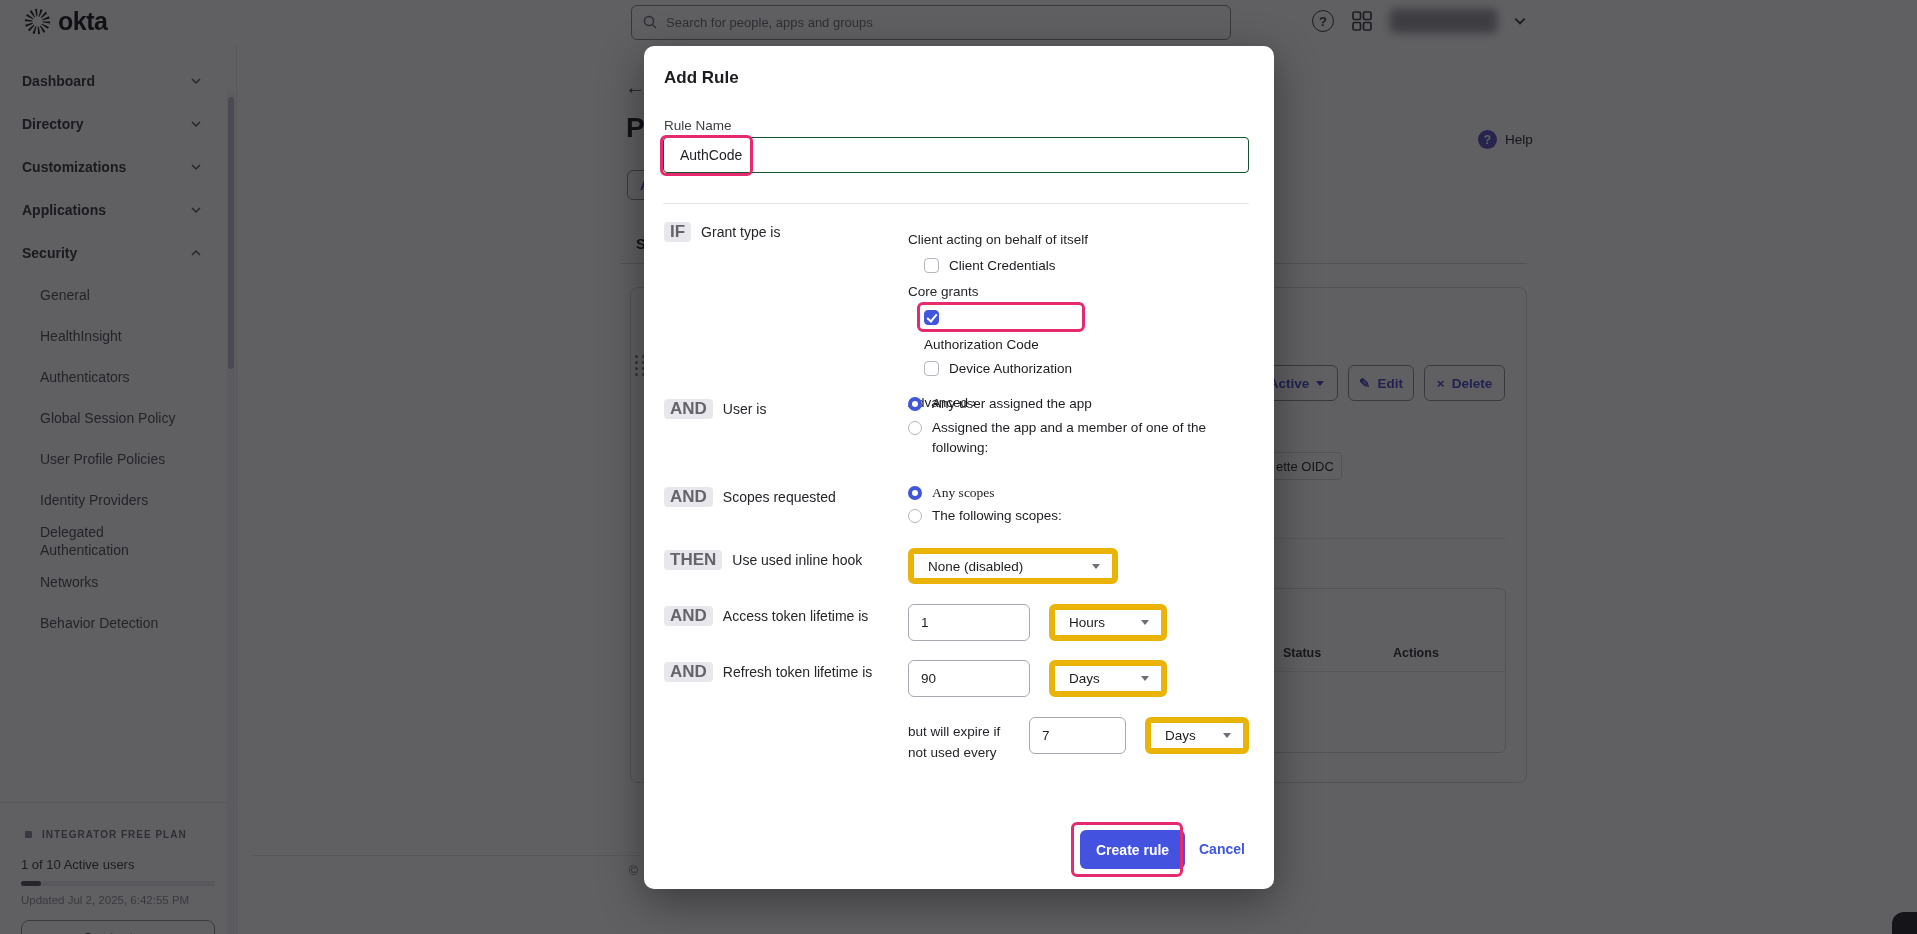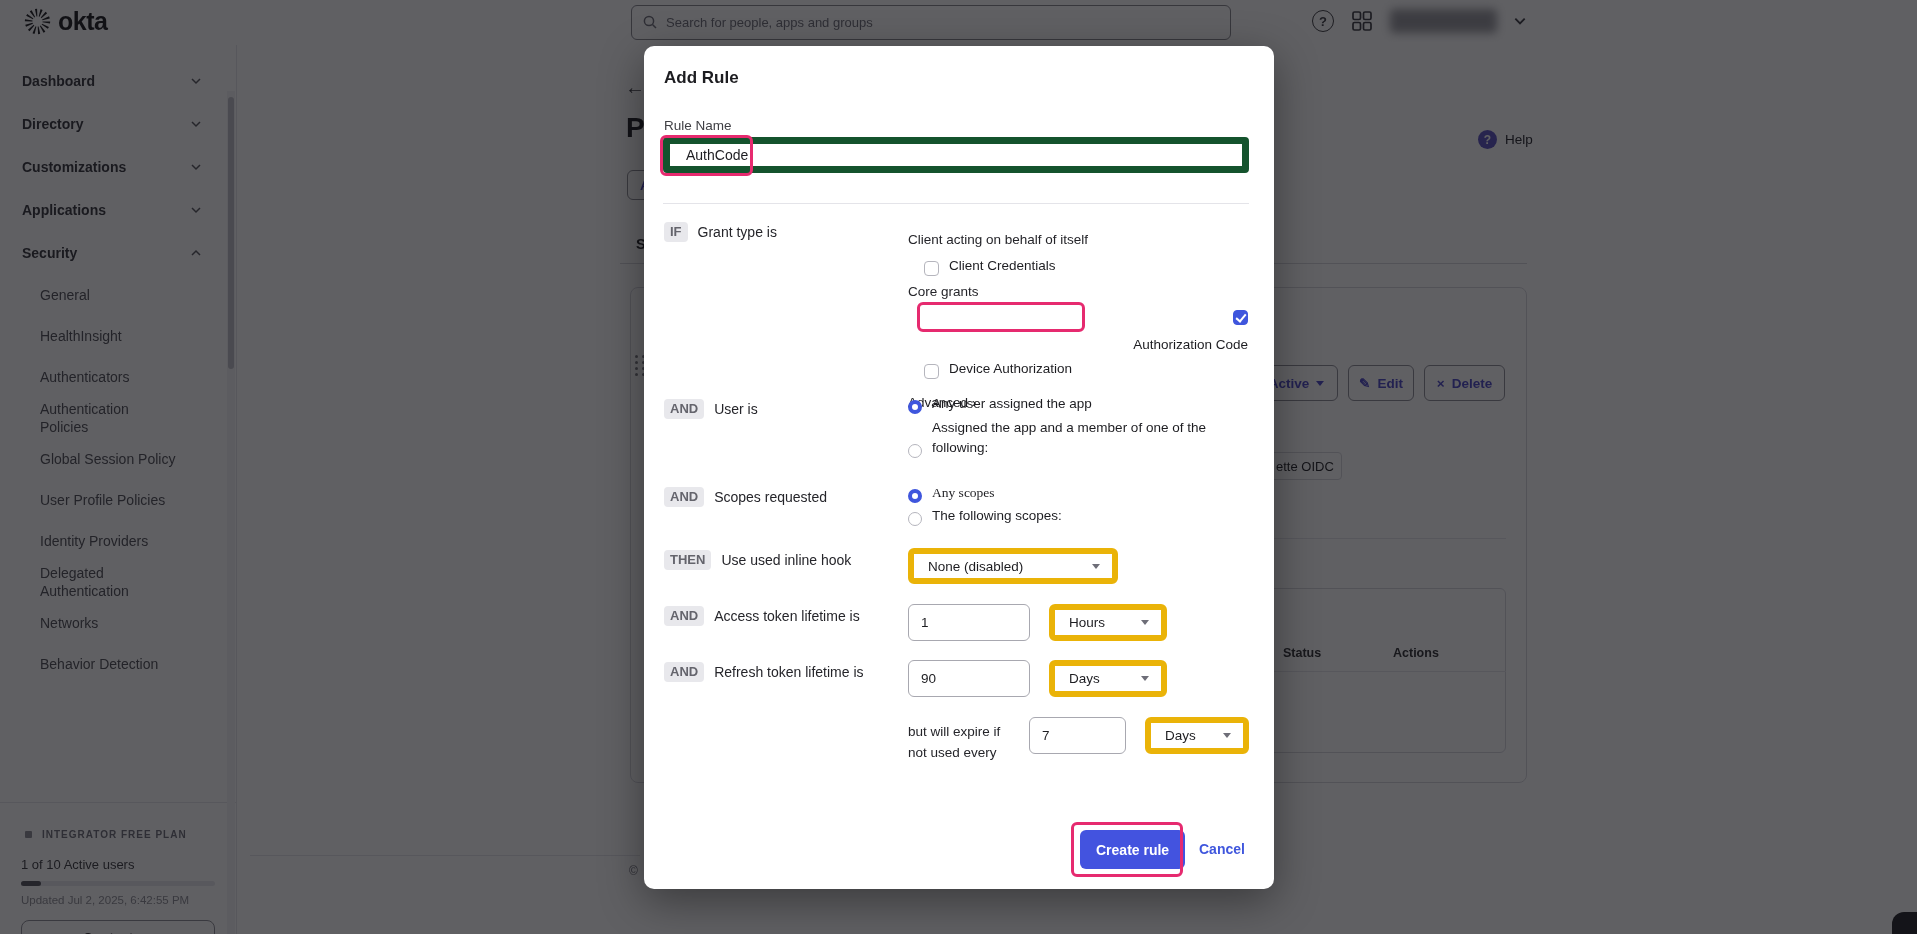--- a/index.html
+++ b/index.html
@@ -71,30 +71,30 @@
   .footer-line { left:250px; top:855px; width:390px; height:1px; background:#e4e4e9; }
   .copyright { left:629px; top:864px; font-size:12px; color:#6e6e78; }
   .chat-widget { left:1892px; top:912px; width:25px; height:22px; background:#222226; border-radius:12px 0 0 0; }
   
   .overlay { position:absolute; inset:0; background:rgba(14,14,18,0.66); z-index:40; }
   .modal { position:absolute; left:644px; top:46px; width:630px; height:843px; background:#fff;
     border-radius:10px; z-index:50; box-shadow:0 12px 44px rgba(0,0,0,0.4); }
   .m-abs { position:absolute; }
   .m-title { left:20px; top:22px; font-size:17px; font-weight:700; color:#1d1d21; }
   .m-label { left:20px; top:72px; font-size:13.5px; color:#3f3f44; }
-  .rule-input { left:19px; top:91px; width:586px; height:36px; border:7px solid #14532d; border-radius:4px;
+  .rule-input { left:19px; top:91px; width:586px; height:36px; border:1px solid #14532d; border-radius:4px;
     padding:0 16px; font-size:14px; font-family:inherit; color:#1d1d21; outline:none; }
   .m-divider { left:19px; top:157px; width:586px; height:1px; background:#e4e4e9; }
   .cond { display:flex; align-items:flex-start; gap:10px; left:20px; }
-  .kw { background:#e8e8ec; color:#64646c; font-size:13px; font-weight:600; border-radius:4px;
+  .kw { background:#e8e8ec; color:#64646c; font-size:17px; font-weight:600; border-radius:4px;
     padding:3px 6px; line-height:14px; }
   .cond-label { font-size:14px; color:#25252a; padding-top:2px; }
   .rcol { left:264px; width:340px; }
   .rline { font-size:13.5px; color:#25252a; height:20px; line-height:20px; }
-  .opt-row { display:flex; align-items:flex-end; gap:10px; min-height:20px; }
+  .opt-row { display:flex; align-items:flex-start; gap:10px; min-height:20px; }
   .opt-row.indent { padding-left:16px; }
   .opt-label { font-size:13.5px; color:#1d1d21; line-height:20px; }
   .checkbox { width:15px; height:15px; border:1.5px solid #b5b5bd; border-radius:4px; background:#fff; margin-top:2px; flex:none; }
   .checkbox.checked { background:#3f56dd; border-color:#3f56dd; position:relative; }
   .checkbox.checked::after { content:""; position:absolute; left:4px; top:1px; width:4px; height:8px;
     border:solid #fff; border-width:0 2px 2px 0; transform:rotate(40deg); }
   .radio { width:14px; height:14px; border:1.5px solid #b5b5bd; border-radius:50%; background:#fff; margin-top:3px; flex:none; }
   .radio.selected { border:4.5px solid #3f56dd; }
   .adv-link { font-size:13.5px; color:#1d1d21; }
   .sel-box { height:36px; border:6px solid #eab308; border-radius:6px; background:#fff;
@@ -182,23 +182,20 @@
     <div class="sub-item">
         <span>General</span>
       </div>
     <div class="sub-item">
         <span>HealthInsight</span>
       </div>
     <div class="sub-item">
         <span>Authenticators</span>
       </div>
     <div class="sub-item">
-        <span>Authentication Policies</span>
-      </div>
-    <div class="sub-item">
         <span>Global Session Policy</span>
       </div>
     <div class="sub-item">
         <span>User Profile Policies</span>
       </div>
     <div class="sub-item">
         <span>Identity Providers</span>
       </div>
     <div class="sub-item">
         <span>Delegated Authentication</span>

